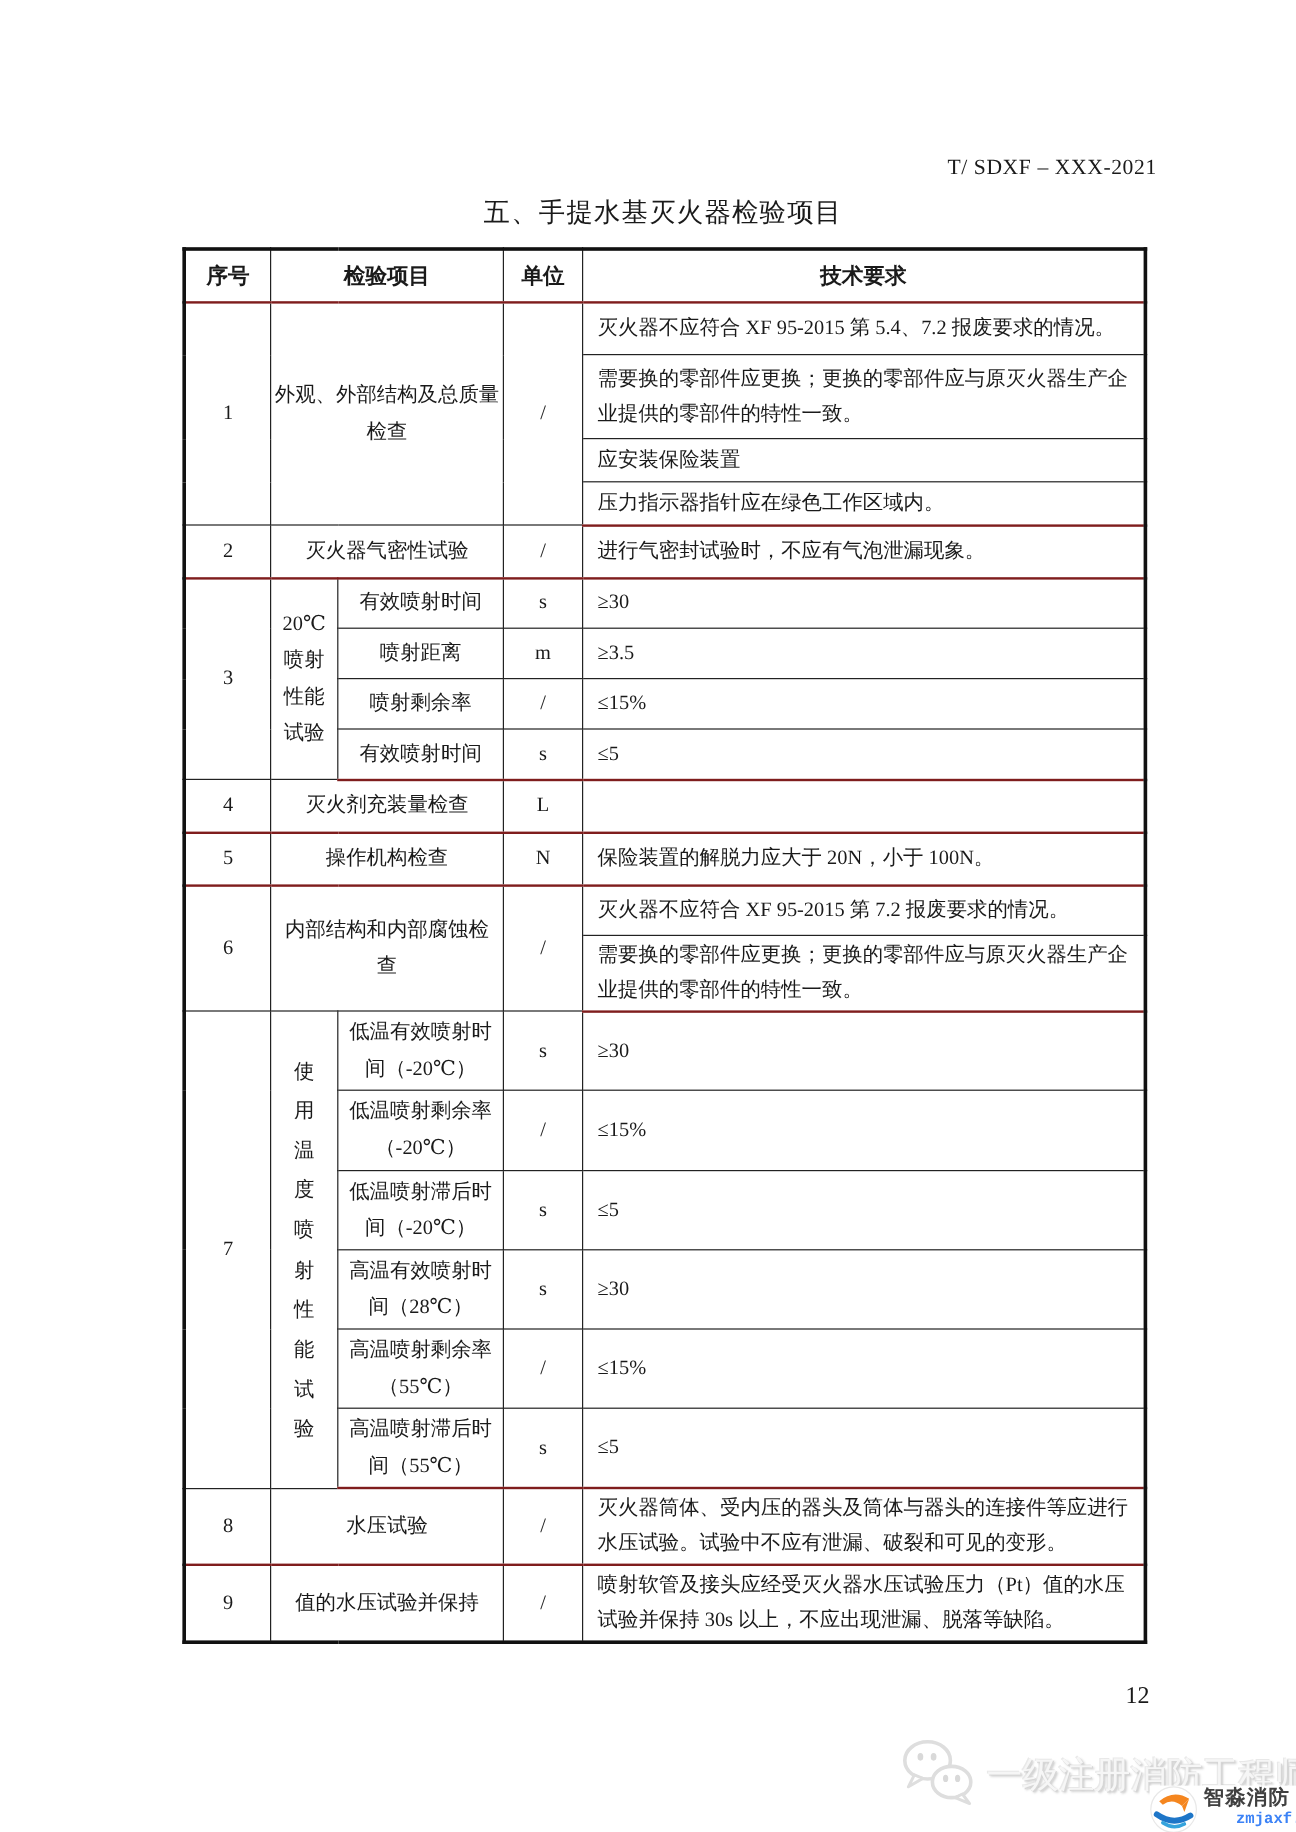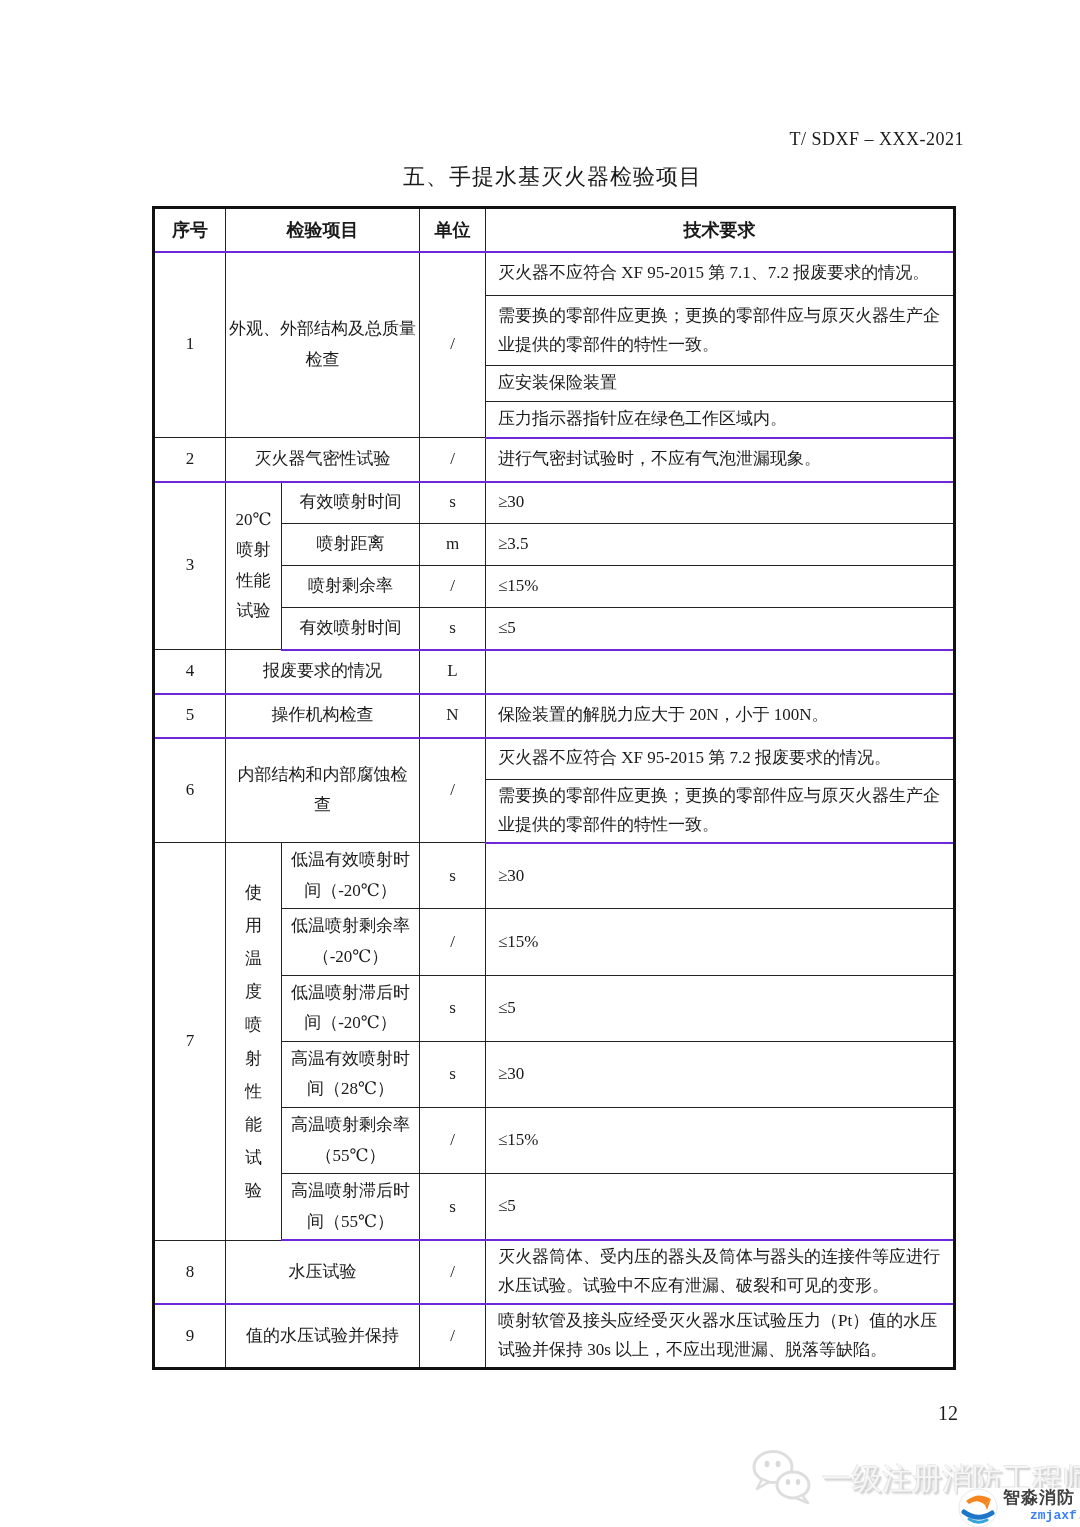--- a/index.html
+++ b/index.html
@@ -21,21 +21,21 @@
   .tbl-wrap { position: absolute; top: 206px; left: 152px; }
   table.tbl {
     border-collapse: collapse; table-layout: fixed;
     width: 801px; border: 3px solid #111;
   }
   table.tbl td {
     border: 1px solid #222;
     vertical-align: middle;
     font-size: 17px;
   }
-  tr.gend td { border-bottom: 2px solid #6d28d9; }
+  tr.gend td { border-bottom: 2px solid #7f1d1d; }
   tr.hd td { font-weight: bold; font-size: 18px; }
   .cc { text-align: center; white-space: pre-line; line-height: 1.8; padding: 2px 3px; }
   .rq { text-align: left; padding: 2px 12px; line-height: 1.7; }
   .vtext { line-height: 1.95; }
   
   .h44 { height: 44px; } .h70 { height: 70px; } .h36 { height: 36px; }
   .h42 { height: 42px; } .h56 { height: 56px; } .h58 { height: 58px; }
 
   
   .page-number { position: absolute; top: 1402px; right: 122px; font-size: 20px; text-align: center; }
@@ -88,21 +88,21 @@
         <td class="cc" colspan="2">检验项目</td>
         <td class="cc">单位</td>
         <td class="cc">技术要求</td>
       </tr>
 
       <tr class="h44">
         <td class="cc" rowspan="4">1</td>
         <td class="cc" colspan="2" rowspan="4">外观、外部结构及总质量
 检查</td>
         <td class="cc" rowspan="4">/</td>
-        <td class="rq">灭火器不应符合 XF 95-2015 第 7.1、7.2 报废要求的情况。</td>
+        <td class="rq">灭火器不应符合 XF 95-2015 第 5.4、7.2 报废要求的情况。</td>
       </tr>
       <tr class="h70">
         <td class="rq">需要换的零部件应更换；更换的零部件应与原灭火器生产企业提供的零部件的特性一致。</td>
       </tr>
       <tr class="h36">
         <td class="rq">应安装保险装置</td>
       </tr>
       <tr class="h36 gend">
         <td class="rq">压力指示器指针应在绿色工作区域内。</td>
       </tr>
@@ -135,21 +135,21 @@
         <td class="rq">≤15%</td>
       </tr>
       <tr class="h42 gend">
         <td class="cc">有效喷射时间</td>
         <td class="cc">s</td>
         <td class="rq">≤5</td>
       </tr>
 
       <tr class="h44 gend">
         <td class="cc">4</td>
-        <td class="cc" colspan="2">报废要求的情况</td>
+        <td class="cc" colspan="2">灭火剂充装量检查</td>
         <td class="cc">L</td>
         <td class="rq"></td>
       </tr>
 
       <tr class="h44 gend">
         <td class="cc">5</td>
         <td class="cc" colspan="2">操作机构检查</td>
         <td class="cc">N</td>
         <td class="rq">保险装置的解脱力应大于 20N，小于 100N。</td>
       </tr>

